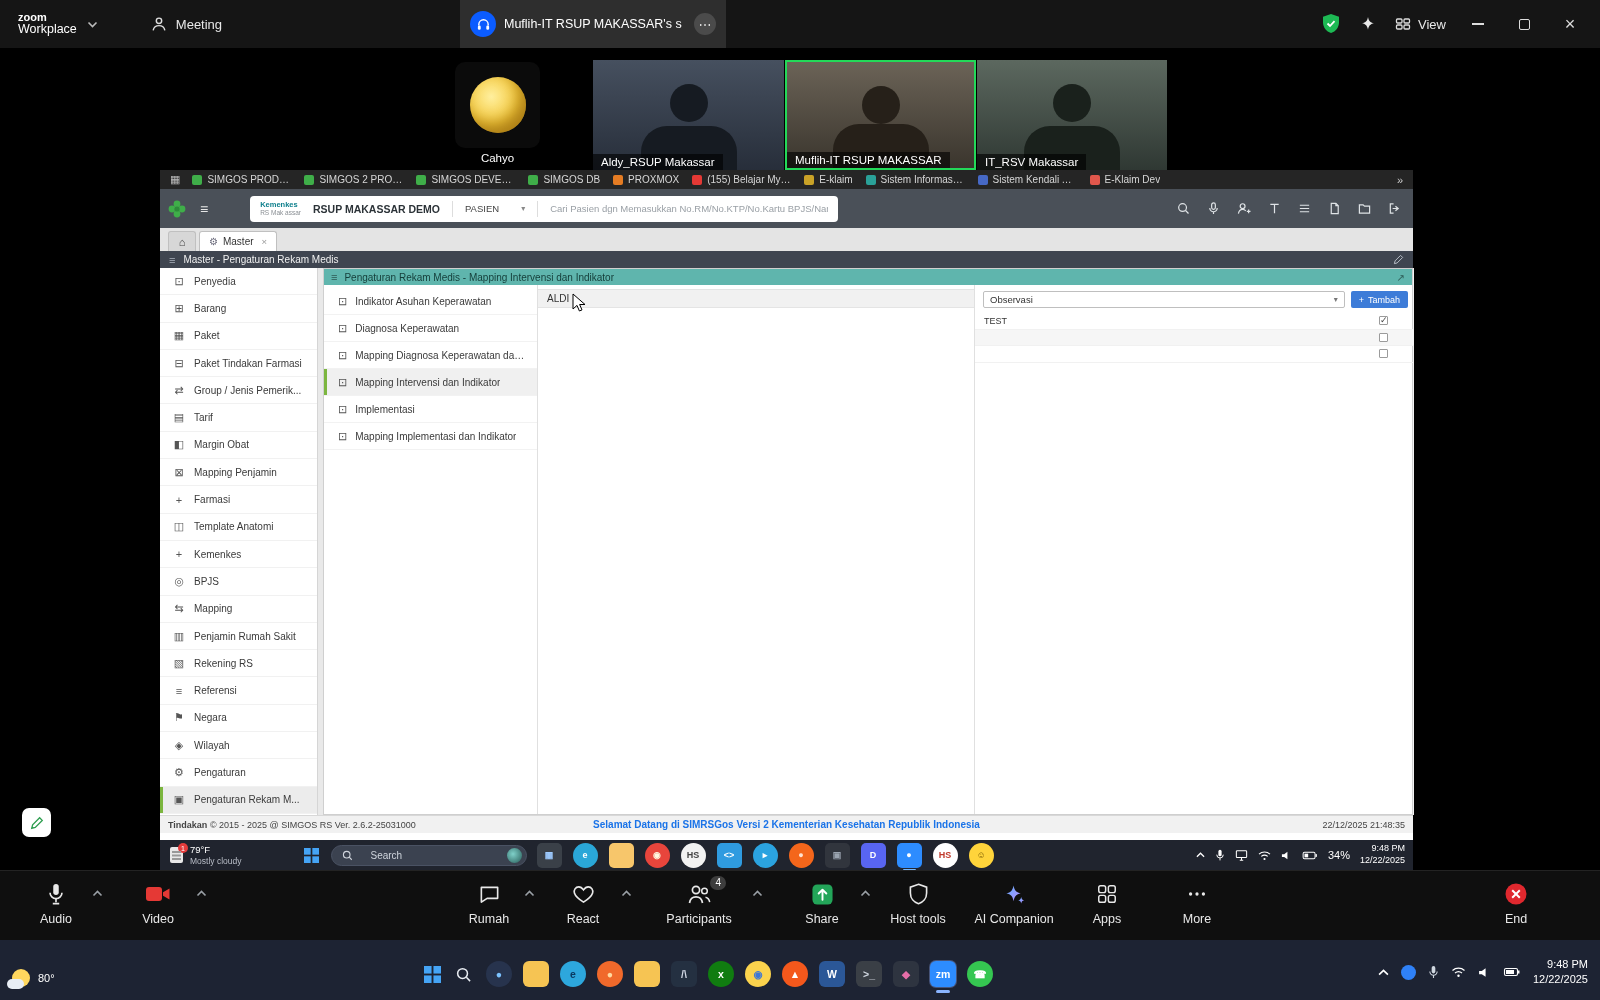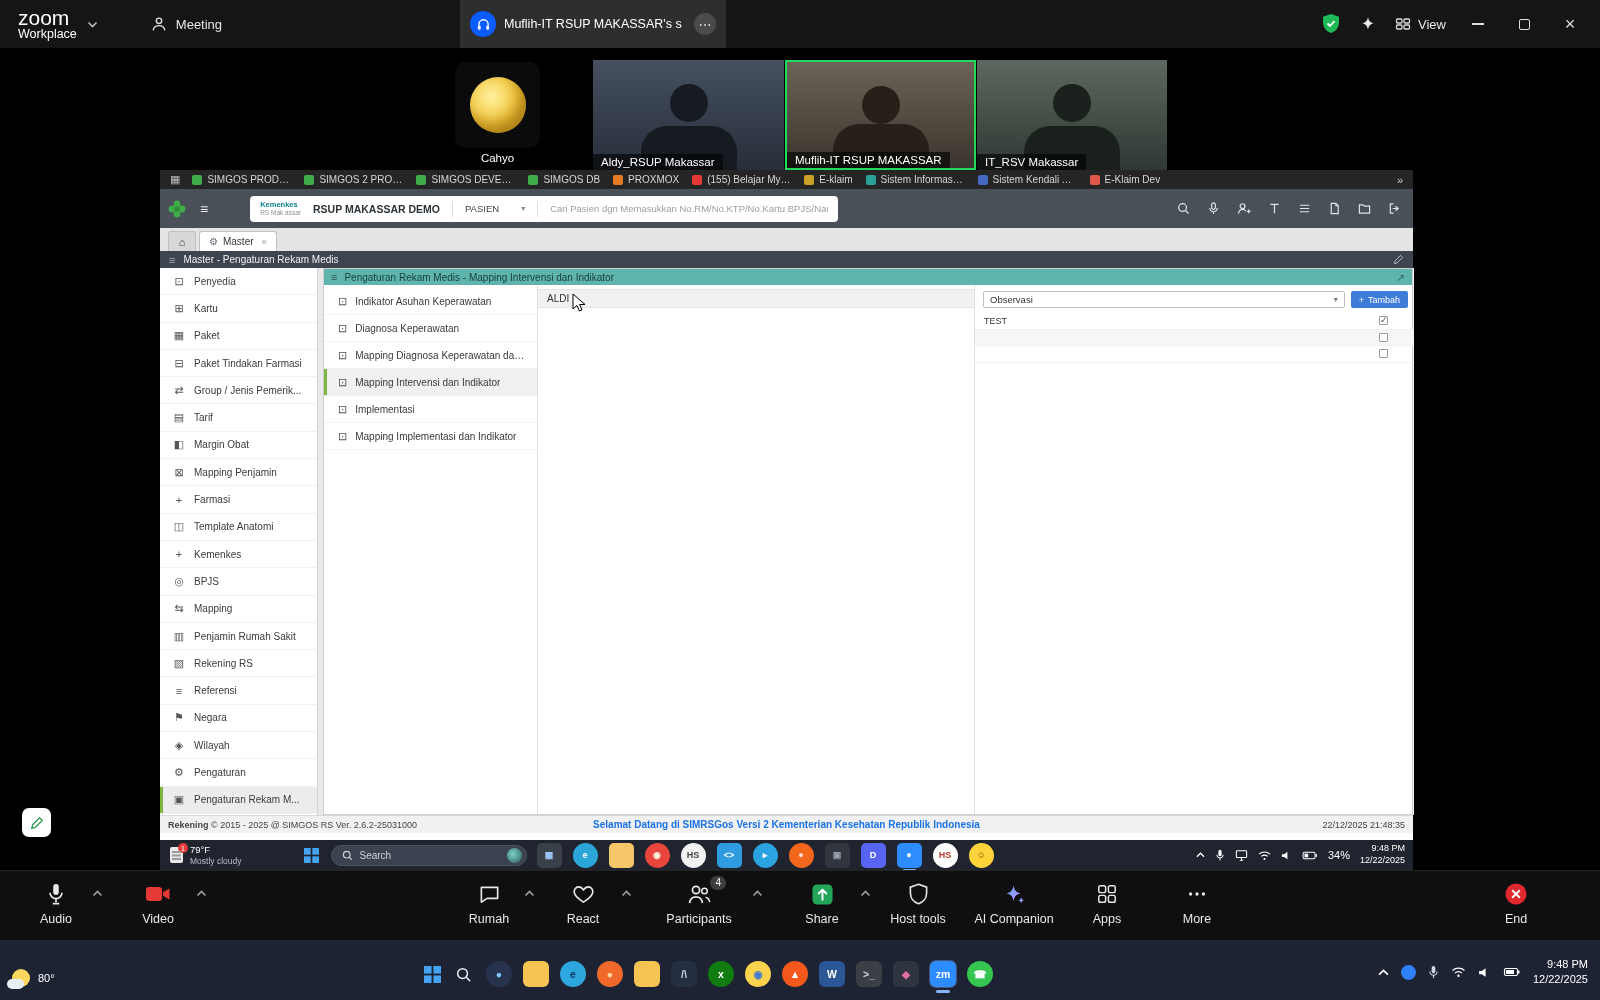--- a/index.html
+++ b/index.html
@@ -3,21 +3,21 @@
 <meta charset="utf-8">
 <style>
 *{margin:0;padding:0;box-sizing:border-box}
 html,body{width:1600px;height:1000px;background:#000;font-family:"Liberation Sans",sans-serif;overflow:hidden}
 body{position:relative}
 svg{display:block}
 
 
 .titlebar{position:absolute;left:0;top:0;width:1600px;height:48px;background:#151515;display:flex;align-items:center;z-index:5}
 .zoom-logo{margin-left:18px;color:#fff;line-height:1.02}
-.zl-top{font-weight:normal;font-size:21px}
+.zl-top{font-weight:bold;font-size:11px}
 .zl-bottom{font-size:12.5px}
 .logo-chev{margin-left:10px}
 .tab-meeting{display:flex;align-items:center;gap:8px;color:#e8e8e8;font-size:13px;margin-left:40px;padding:7px 12px;border-radius:8px}
 .share-tab{position:absolute;left:460px;top:0;height:48px;width:266px;background:#2e2e2e;display:flex;align-items:center;gap:8px;padding:0 10px;color:#fff;font-size:12.5px}
 .headset-badge{width:26px;height:26px;border-radius:50%;background:#0b5cff;display:flex;align-items:center;justify-content:center;flex:none}
 .share-title{white-space:nowrap;overflow:hidden;max-width:178px}
 .ellipsis-btn{width:22px;height:22px;border-radius:50%;background:#4b4b4b;color:#fff;display:flex;align-items:center;justify-content:center;font-size:13px;flex:none;margin-left:auto}
 .tb-right{margin-left:auto;height:48px;display:flex;align-items:center;gap:18px;padding-right:16px}
 .view-btn{display:flex;gap:7px;align-items:center;color:#e8e8e8;font-size:13px}
 .wm-line{width:12px;height:2px;background:#ddd;display:block}
@@ -112,21 +112,21 @@
 .sf-time{margin-left:auto;position:relative;z-index:1}
 
 .staskbar{position:absolute;top:670px;left:0;right:0;height:30px;background:#20242e;display:flex;align-items:center;color:#fff}
 .st-weather{display:flex;align-items:center;gap:7px;margin-left:10px}
 .st-doc{width:13px;height:16px;background:#e8e8e8;border-radius:2px;position:relative}
 .st-doc::after{content:"";position:absolute;left:2px;top:4px;right:2px;height:1.5px;background:#999;box-shadow:0 3.5px 0 #999,0 7px 0 #999}
 .st-badge{position:absolute;right:-5px;top:-4px;background:#e33b3b;color:#fff;font-size:7px;width:10px;height:10px;border-radius:50%;display:flex;align-items:center;justify-content:center}
 .st-temp{font-size:9.5px;line-height:1.25}
 .st-temp .d{color:#b9bec7;font-size:8.5px}
 .st-start{margin-left:62px}
-.st-search{margin-left:12px;width:196px;height:21px;border-radius:11px;background:#3b4250;border:1px solid #4a5263;display:flex;align-items:center;gap:7px;padding:0 4px 0 10px;font-size:10px;color:#cfd4dc}
+.st-search{margin-left:12px;width:196px;height:21px;border-radius:11px;background:#3b4250;border:1px solid #4a5263;display:flex;align-items:center;gap:18px;padding:0 4px 0 10px;font-size:10px;color:#cfd4dc}
 .st-search .simg{margin-left:auto;width:15px;height:15px;border-radius:50%;background:radial-gradient(circle at 40% 40%,#7fd0c9,#275c58)}
 .st-apps{display:flex;gap:11px;margin-left:10px;align-items:center}
 .st-app{width:25px;height:25px;border-radius:5px;display:flex;align-items:center;justify-content:center;font-size:9px;font-weight:bold;position:relative}
 .st-app.ci{border-radius:50%}
 .st-app.active::after{content:"";position:absolute;bottom:-3px;left:6px;right:6px;height:2px;background:#76b9ff;border-radius:2px}
 .st-tray{margin-left:auto;display:flex;align-items:center;gap:10px;padding-right:8px}
 .st-batt-pct{font-size:11px}
 .st-clock{text-align:right;font-size:9px;line-height:1.3}
 
 
@@ -399,21 +399,21 @@
   <div class="content">
     <div class="sidebar">
 
         <div class="side-item">
           <span class="side-icon">⊡</span>
           <span class="side-label">Penyedia</span>
         </div>
 
         <div class="side-item">
           <span class="side-icon">⊞</span>
-          <span class="side-label">Kartu</span>
+          <span class="side-label">Barang</span>
         </div>
 
         <div class="side-item">
           <span class="side-icon">▦</span>
           <span class="side-label">Paket</span>
         </div>
 
         <div class="side-item">
           <span class="side-icon">⊟</span>
           <span class="side-label">Paket Tindakan Farmasi</span>
@@ -574,21 +574,21 @@
                 <span class="g-check"></span>
               </div>
             </div>
         </div>
       </div>
     </div>
   </div>
 
   <div class="sfooter">
     <span class="sf-welcome">Selamat Datang di SIMRSGos Versi 2 Kementerian Kesehatan Republik Indonesia</span>
-    <span class="sf-copy"><b>Rekening</b>&nbsp;<span>© 2015 - 2025 @ SIMGOS RS Ver. 2.6.2-25031000</span></span>
+    <span class="sf-copy"><b>Tindakan</b>&nbsp;<span>© 2015 - 2025 @ SIMGOS RS Ver. 2.6.2-25031000</span></span>
     <span class="sf-time">22/12/2025 21:48:35</span>
   </div>
 
   <div class="staskbar">
     <div class="st-weather">
       <span class="st-doc">
           <span class="st-badge">1</span>
         </span>
       <div class="st-temp">
         <div>79°F</div>

